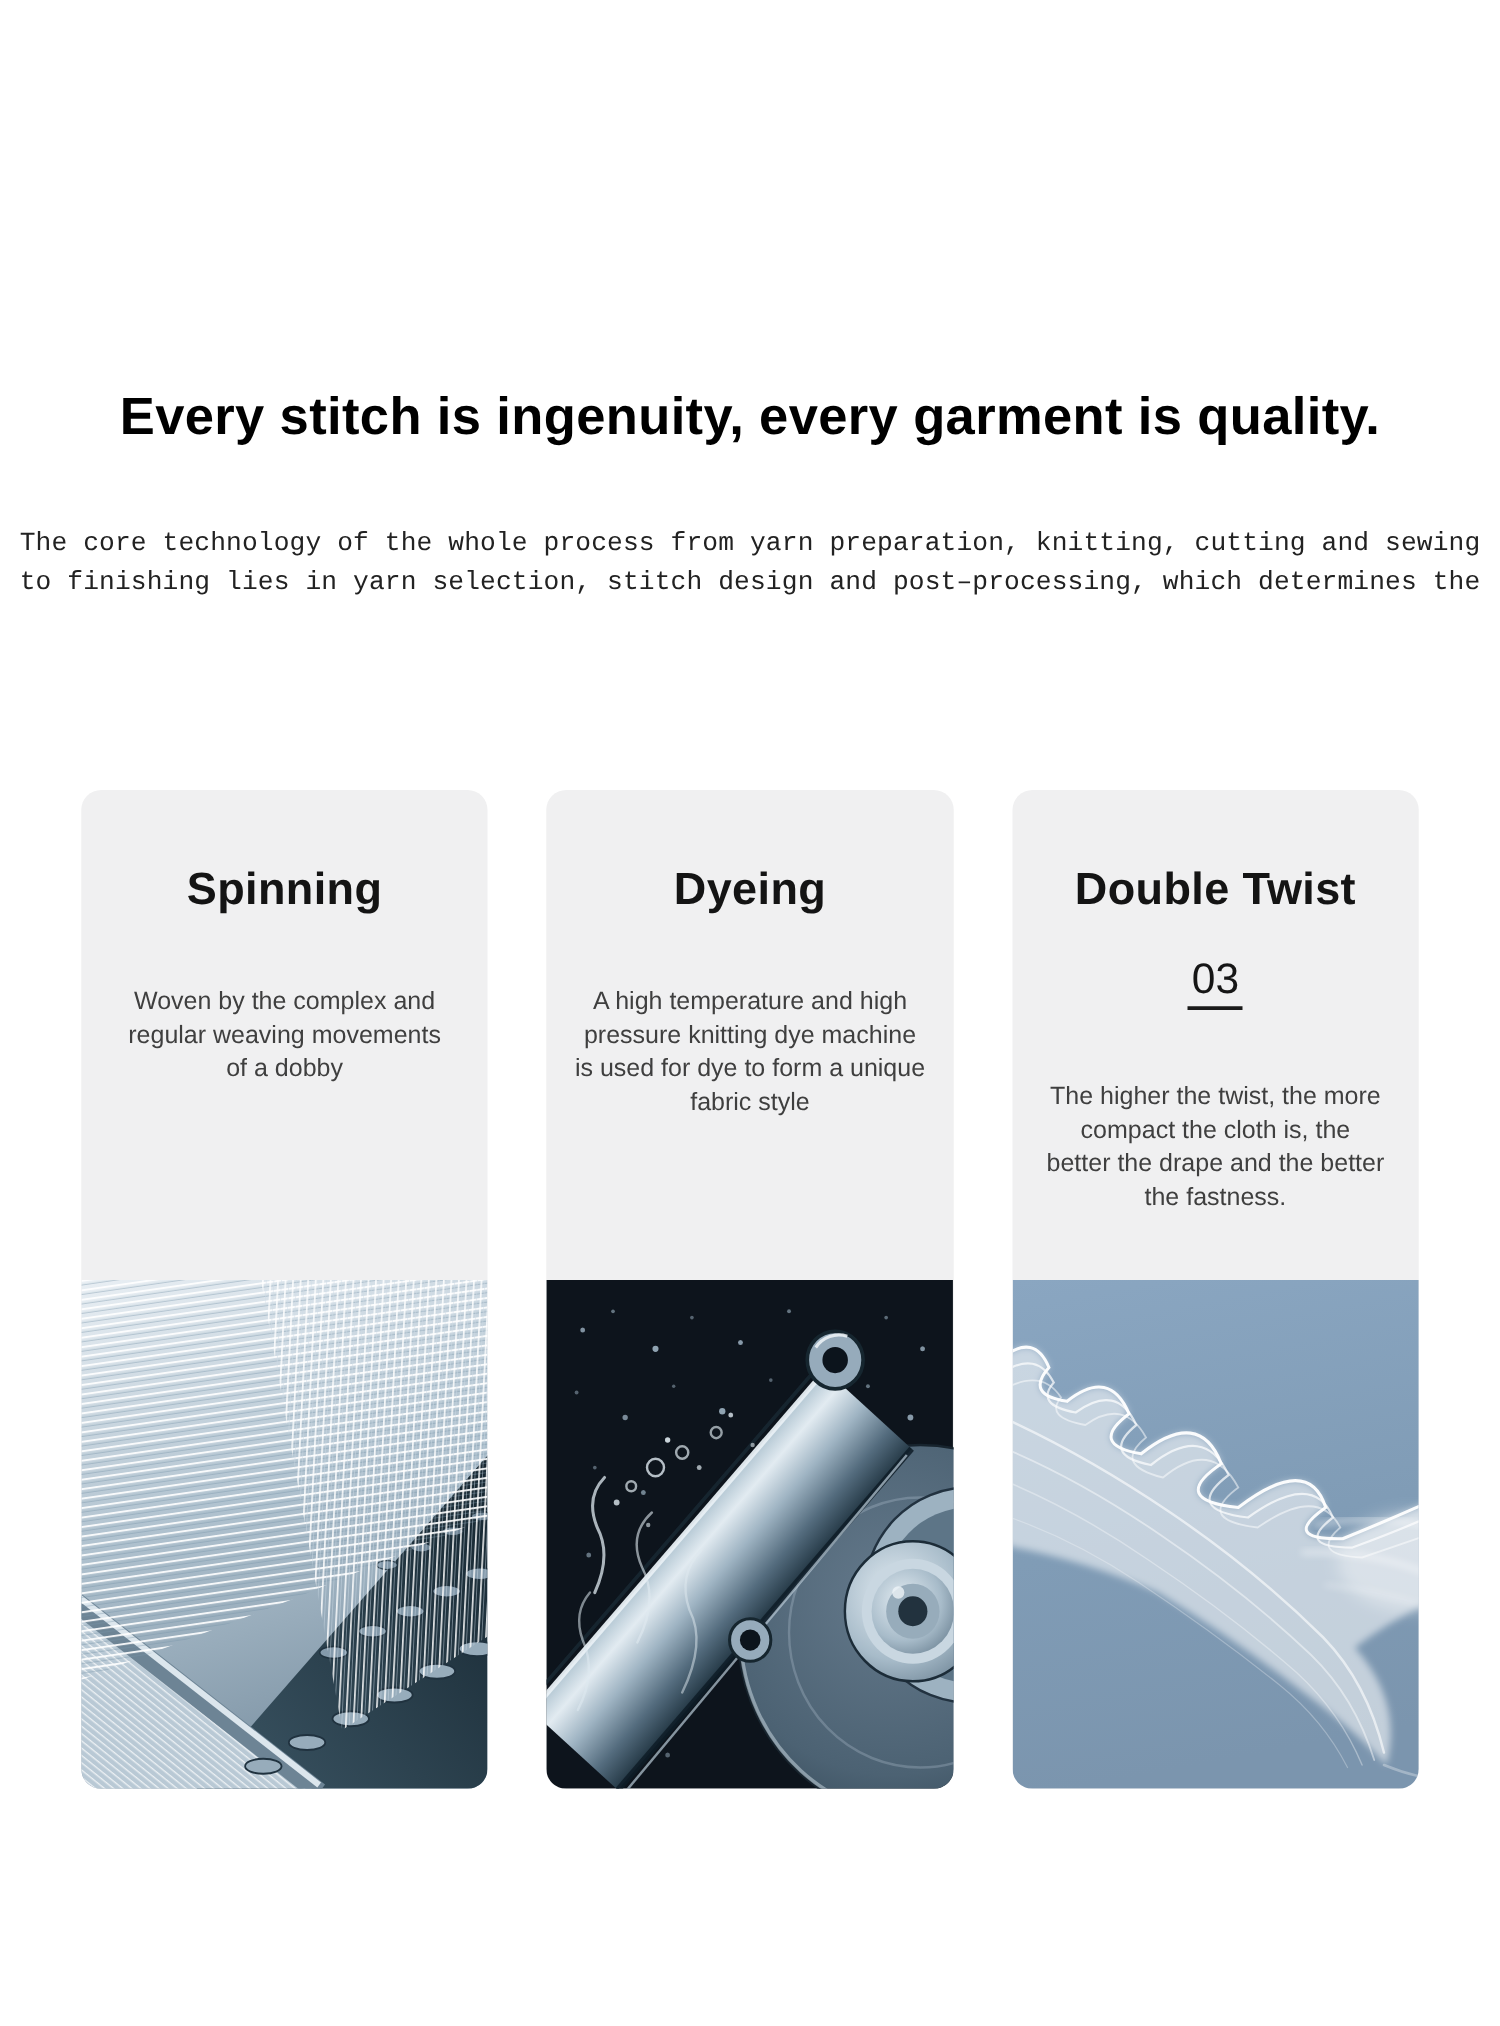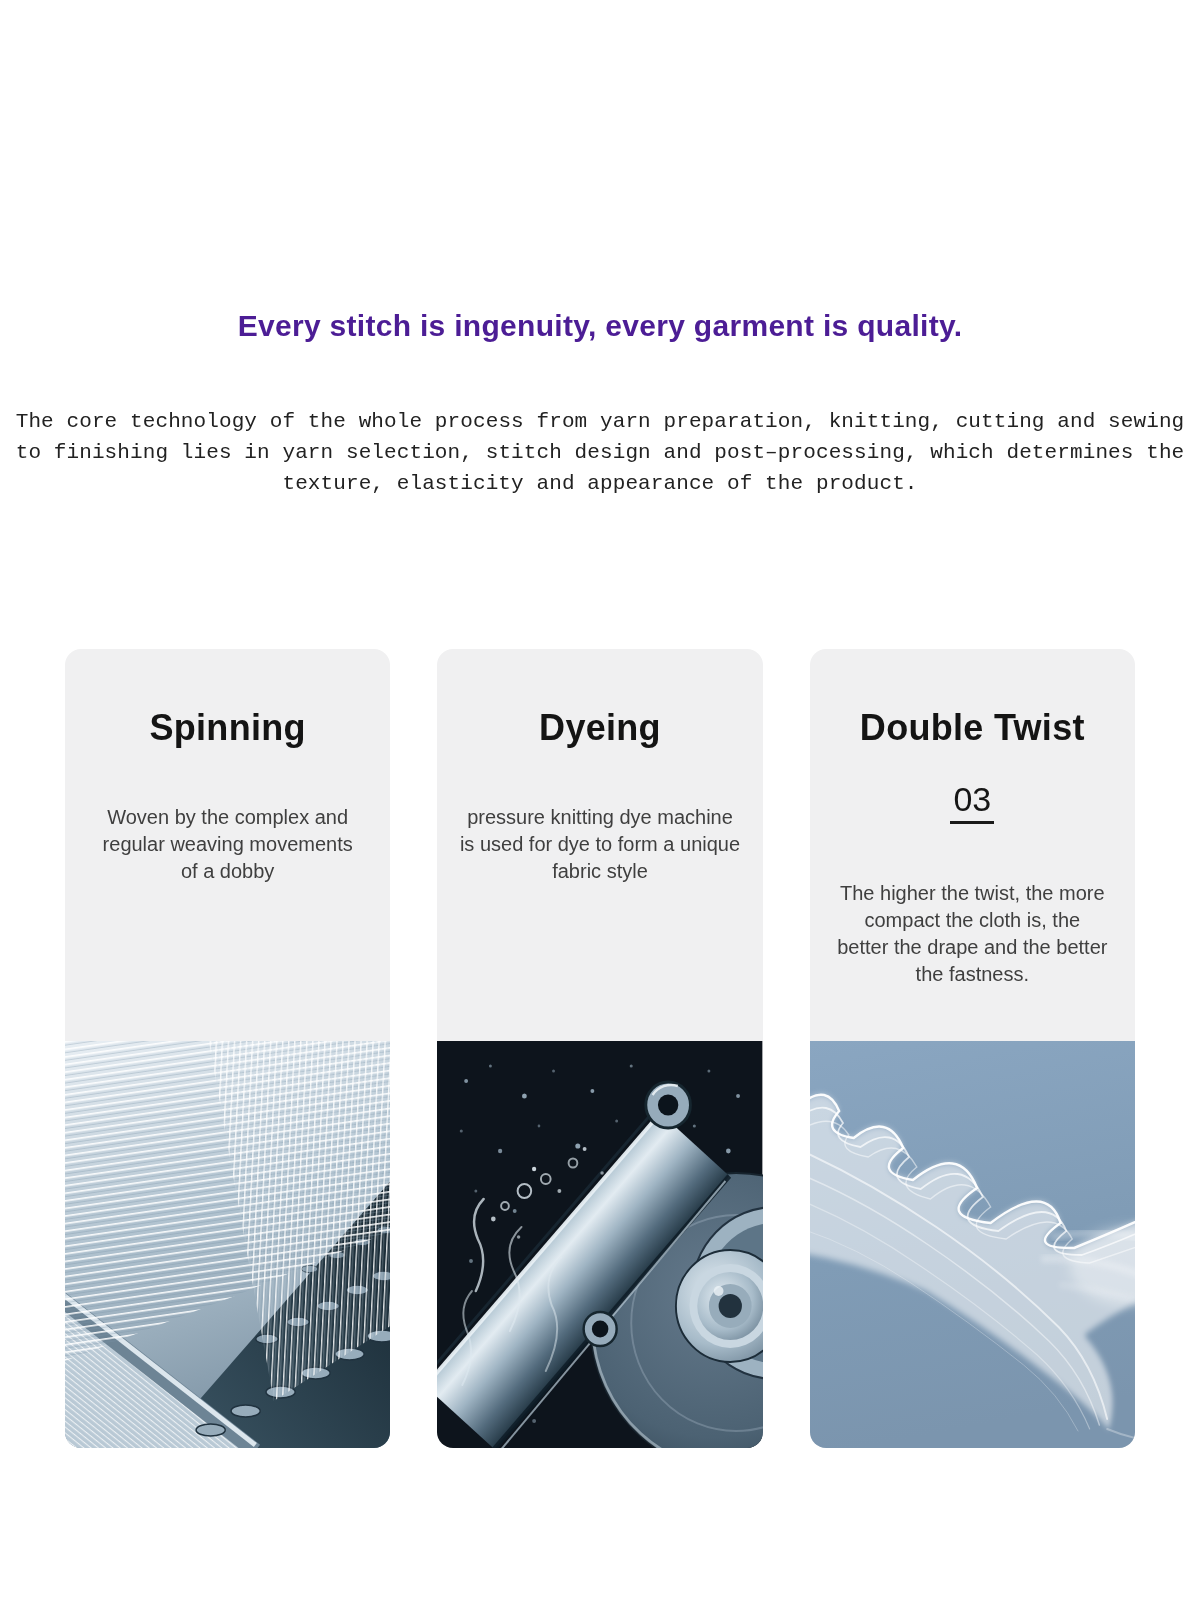--- a/index.html
+++ b/index.html
@@ -5,23 +5,23 @@
   * { margin: 0; padding: 0; box-sizing: border-box; }
   html, body { width: 1200px; height: 1621px; }
   body {
     background: #ffffff;
     font-family: "Liberation Sans", "DejaVu Sans", sans-serif;
     overflow: hidden;
     position: relative;
   }
   .hero { text-align: center; padding-top: 308px; }
   .hero-title {
-    font-size: 30px;
+    font-size: 42px;
     font-weight: 600;
-    color: #4c1d95;
+    color: #000000;
     letter-spacing: 0.3px;
     line-height: 1.2;
   }
   .hero-subtitle {
     margin-top: 62px;
     font-size: 21px;
     line-height: 31px;
     font-weight: 500;
     color: #222222;
     letter-spacing: 0.1px;
@@ -76,21 +76,20 @@
   .card-img svg { display: block; width: 100%; height: 100%; }
 </style>
 </head>
 <body>
 
 <header class="hero">
   <h1 class="hero-title">Every stitch is ingenuity, every garment is quality.</h1>
   <div class="hero-subtitle">
     <div>The core technology of the whole process from yarn preparation, knitting, cutting and sewing</div>
     <div>to finishing lies in yarn selection, stitch design and post–processing, which determines the</div>
-    <div>texture, elasticity and appearance of the product.</div>
   </div>
 </header>
 
 <main class="cards">
 
   <section class="card">
     <h2 class="card-title">Spinning</h2>
     <div class="card-desc">
       <div>Woven by the complex and</div>
       <div>regular weaving movements</div>
@@ -149,20 +148,21 @@
         </g>
         <polygon points="0,0 335,0 335,190 175,255 0,320" fill="url(#p1weft)"></polygon>
         <polygon points="148,0 335,0 335,285 215,360" fill="url(#p1warp)"></polygon>
       </svg>
     </div>
   </section>
 
   <section class="card">
     <h2 class="card-title">Dyeing</h2>
     <div class="card-desc">
+      <div>A high temperature and high</div>
       <div>pressure knitting dye machine</div>
       <div>is used for dye to form a unique</div>
       <div>fabric style</div>
     </div>
     <div class="card-img">
       <svg viewBox="0 0 335 407" preserveAspectRatio="none">
         <defs>
           <radialGradient id="g2disc" cx="0.42" cy="0.4" r="0.8">
             <stop offset="0" stop-color="#64798b"></stop>
             <stop offset="0.6" stop-color="#4c6273"></stop>

